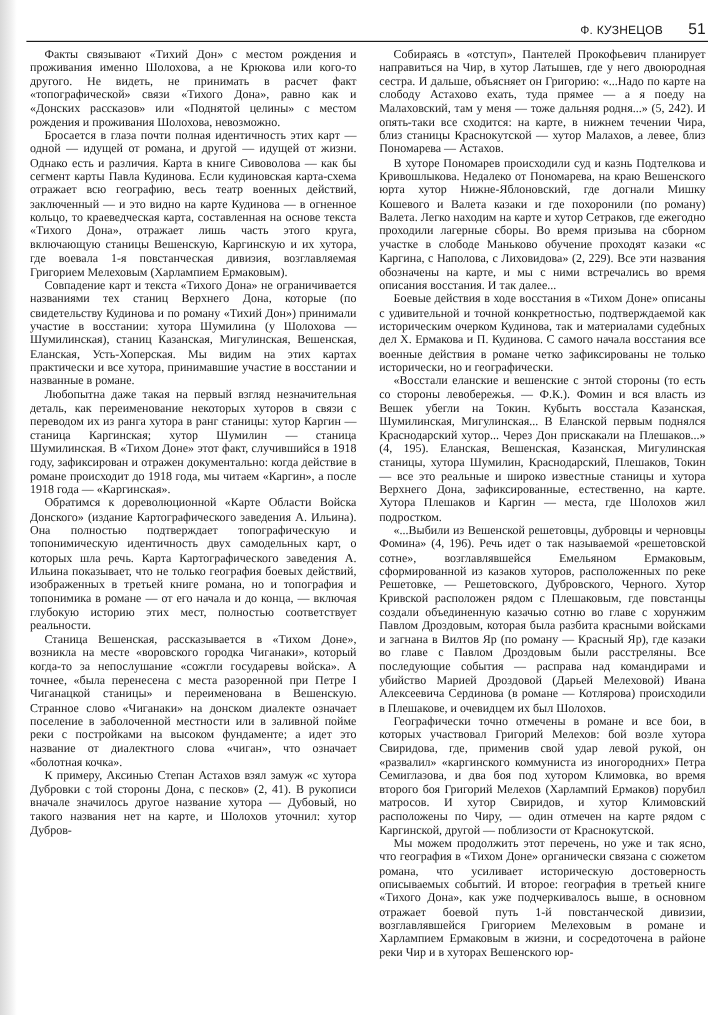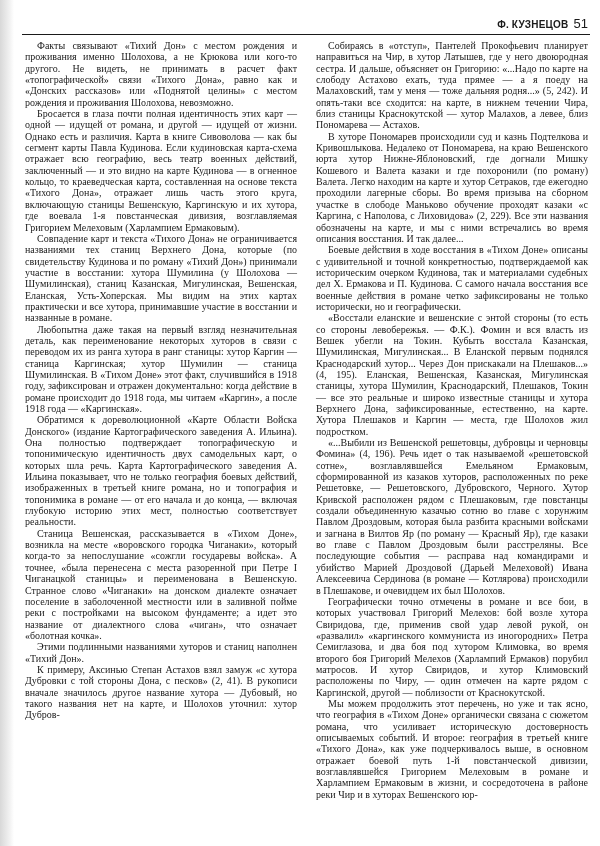--- a/index.html
+++ b/index.html
@@ -16,22 +16,22 @@
   }
   .header {
     position: absolute; left: 22px; top: 14px; width: 568px; height: 20px;
     border-bottom: 1.5px solid #1a1a1a;
   }
   .running-head {
     position: absolute; right: 2px; top: 2px;
     font-family: "Liberation Sans", sans-serif;
     font-size: 11px; white-space: nowrap;
   }
-  .running-head .author { font-weight: bold; font-size: 10px; letter-spacing: 0.2px; }
-  .running-head .page-no { font-size: 13px; margin-left: 2px; }
+  .running-head .author { font-weight: normal; font-size: 10px; letter-spacing: 0.2px; }
+  .running-head .page-no { font-size: 13px; margin-left: 18px; }
   .columns {
     position: absolute; left: 25px; top: 40px; width: 563px;
     display: flex; justify-content: space-between;
   }
   .col { width: 272px; }
   .col p {
     margin: 0; font-size: 10px; line-height: 11.35px;
     text-align: justify; text-indent: 12px; hyphens: auto;
   }
   .col p.no-indent { text-indent: 0; }
@@ -49,21 +49,20 @@
 </div>
 
 <div class="columns">
   <div class="col">
     <p>Факты связывают «Тихий Дон» с местом рождения и проживания именно Шолохова, а не Крюкова или кого-то другого. Не видеть, не принимать в расчет факт «топографической» связи «Тихого Дона», равно как и «Донских рассказов» или «Поднятой целины» с местом рождения и проживания Шолохова, невозможно.</p>
     <p>Бросается в глаза почти полная идентичность этих карт — одной — идущей от романа, и другой — идущей от жизни. Однако есть и различия. Карта в книге Сивоволова — как бы сегмент карты Павла Кудинова. Если кудиновская карта-схема отражает всю географию, весь театр военных действий, заключенный — и это видно на карте Кудинова — в огненное кольцо, то краеведческая карта, составленная на основе текста «Тихого Дона», отражает лишь часть этого круга, включающую станицы Вешенскую, Каргинскую и их хутора, где воевала 1-я повстанческая дивизия, возглавляемая Григорием Мелеховым (Харлампием Ермаковым).</p>
     <p>Совпадение карт и текста «Тихого Дона» не ограничивается названиями тех станиц Верхнего Дона, которые (по свидетельству Кудинова и по роману «Тихий Дон») принимали участие в восстании: хутора Шумилина (у Шолохова — Шумилинская), станиц Казанская, Мигулинская, Вешенская, Еланская, Усть-Хоперская. Мы видим на этих картах практически и все хутора, принимавшие участие в восстании и названные в романе.</p>
     <p>Любопытна даже такая на первый взгляд незначительная деталь, как переименование некоторых хуторов в связи с переводом их из ранга хутора в ранг станицы: хутор Каргин — станица Каргинская; хутор Шумилин — станица Шумилинская. В «Тихом Доне» этот факт, случившийся в 1918 году, зафиксирован и отражен документально: когда действие в романе происходит до 1918 года, мы читаем «Каргин», а после 1918 года — «Каргинская».</p>
     <p>Обратимся к дореволюционной «Карте Области Войска Донского» (издание Картографического заведения А. Ильина). Она полностью подтверждает топографическую и топонимическую идентичность двух самодельных карт, о которых шла речь. Карта Картографического заведения А. Ильина показывает, что не только география боевых действий, изображенных в третьей книге романа, но и топография и топонимика в романе — от его начала и до конца, — включая глубокую историю этих мест, полностью соответствует реальности.</p>
     <p>Станица Вешенская, рассказывается в «Тихом Доне», возникла на месте «воровского городка Чиганаки», который когда-то за непослушание «сожгли государевы войска». А точнее, «была перенесена с места разоренной при Петре I Чиганацкой станицы» и переименована в Вешенскую. Странное слово «Чиганаки» на донском диалекте означает поселение в заболоченной местности или в заливной пойме реки с постройками на высоком фундаменте; а идет это название от диалектного слова «чиган», что означает «болотная кочка».</p>
-    <p>Этими подлинными названиями хуторов и станиц наполнен «Тихий Дон».</p>
     <p>К примеру, Аксинью Степан Астахов взял замуж «с хутора Дубровки с той стороны Дона, с песков» (2, 41). В рукописи вначале значилось другое название хутора — Дубовый, но такого названия нет на карте, и Шолохов уточнил: хутор Дубров-</p>
   </div>
   <div class="col">
     <p>Собираясь в «отступ», Пантелей Прокофьевич планирует направиться на Чир, в хутор Латышев, где у него двоюродная сестра. И дальше, объясняет он Григорию: «...Надо по карте на слободу Астахово ехать, туда прямее — а я поеду на Малаховский, там у меня — тоже дальняя родня...» (5, 242). И опять-таки все сходится: на карте, в нижнем течении Чира, близ станицы Краснокутской — хутор Малахов, а левее, близ Пономарева — Астахов.</p>
     <p>В хуторе Пономарев происходили суд и казнь Подтелкова и Кривошлыкова. Недалеко от Пономарева, на краю Вешенского юрта хутор Нижне-Яблоновский, где догнали Мишку Кошевого и Валета казаки и где похоронили (по роману) Валета. Легко находим на карте и хутор Сетраков, где ежегодно проходили лагерные сборы. Во время призыва на сборном участке в слободе Маньково обучение проходят казаки «с Каргина, с Наполова, с Лиховидова» (2, 229). Все эти названия обозначены на карте, и мы с ними встречались во время описания восстания. И так далее...</p>
     <p>Боевые действия в ходе восстания в «Тихом Доне» описаны с удивительной и точной конкретностью, подтверждаемой как историческим очерком Кудинова, так и материалами судебных дел Х. Ермакова и П. Кудинова. С самого начала восстания все военные действия в романе четко зафиксированы не только исторически, но и географически.</p>
     <p>«Восстали еланские и вешенские с энтой стороны (то есть со стороны левобережья. — Ф.К.). Фомин и вся власть из Вешек убегли на Токин. Кубыть восстала Казанская, Шумилинская, Мигулинская... В Еланской первым поднялся Краснодарский хутор... Через Дон прискакали на Плешаков...» (4, 195). Еланская, Вешенская, Казанская, Мигулинская станицы, хутора Шумилин, Краснодарский, Плешаков, Токин — все это реальные и широко известные станицы и хутора Верхнего Дона, зафиксированные, естественно, на карте. Хутора Плешаков и Каргин — места, где Шолохов жил подростком.</p>
     <p>«...Выбили из Вешенской решетовцы, дубровцы и черновцы Фомина» (4, 196). Речь идет о так называемой «решетовской сотне», возглавлявшейся Емельяном Ермаковым, сформированной из казаков хуторов, расположенных по реке Решетовке, — Решетовского, Дубровского, Черного. Хутор Кривской расположен рядом с Плешаковым, где повстанцы создали объединенную казачью сотню во главе с хорунжим Павлом Дроздовым, которая была разбита красными войсками и загнана в Вилтов Яр (по роману — Красный Яр), где казаки во главе с Павлом Дроздовым были расстреляны. Все последующие события — расправа над командирами и убийство Марией Дроздовой (Дарьей Мелеховой) Ивана Алексеевича Сердинова (в романе — Котлярова) происходили в Плешакове, и очевидцем их был Шолохов.</p>
     <p>Географически точно отмечены в романе и все бои, в которых участвовал Григорий Мелехов: бой возле хутора Свиридова, где, применив свой удар левой рукой, он «развалил» «каргинского коммуниста из иногородних» Петра Семиглазова, и два боя под хутором Климовка, во время второго боя Григорий Мелехов (Харлампий Ермаков) порубил матросов. И хутор Свиридов, и хутор Климовский расположены по Чиру, — один отмечен на карте рядом с Каргинской, другой — поблизости от Краснокутской.</p>
     <p>Мы можем продолжить этот перечень, но уже и так ясно, что география в «Тихом Доне» органически связана с сюжетом романа, что усиливает историческую достоверность описываемых событий. И второе: география в третьей книге «Тихого Дона», как уже подчеркивалось выше, в основном отражает боевой путь 1-й повстанческой дивизии, возглавлявшейся Григорием Мелеховым в романе и Харлампием Ермаковым в жизни, и сосредоточена в районе реки Чир и в хуторах Вешенского юр-</p>

